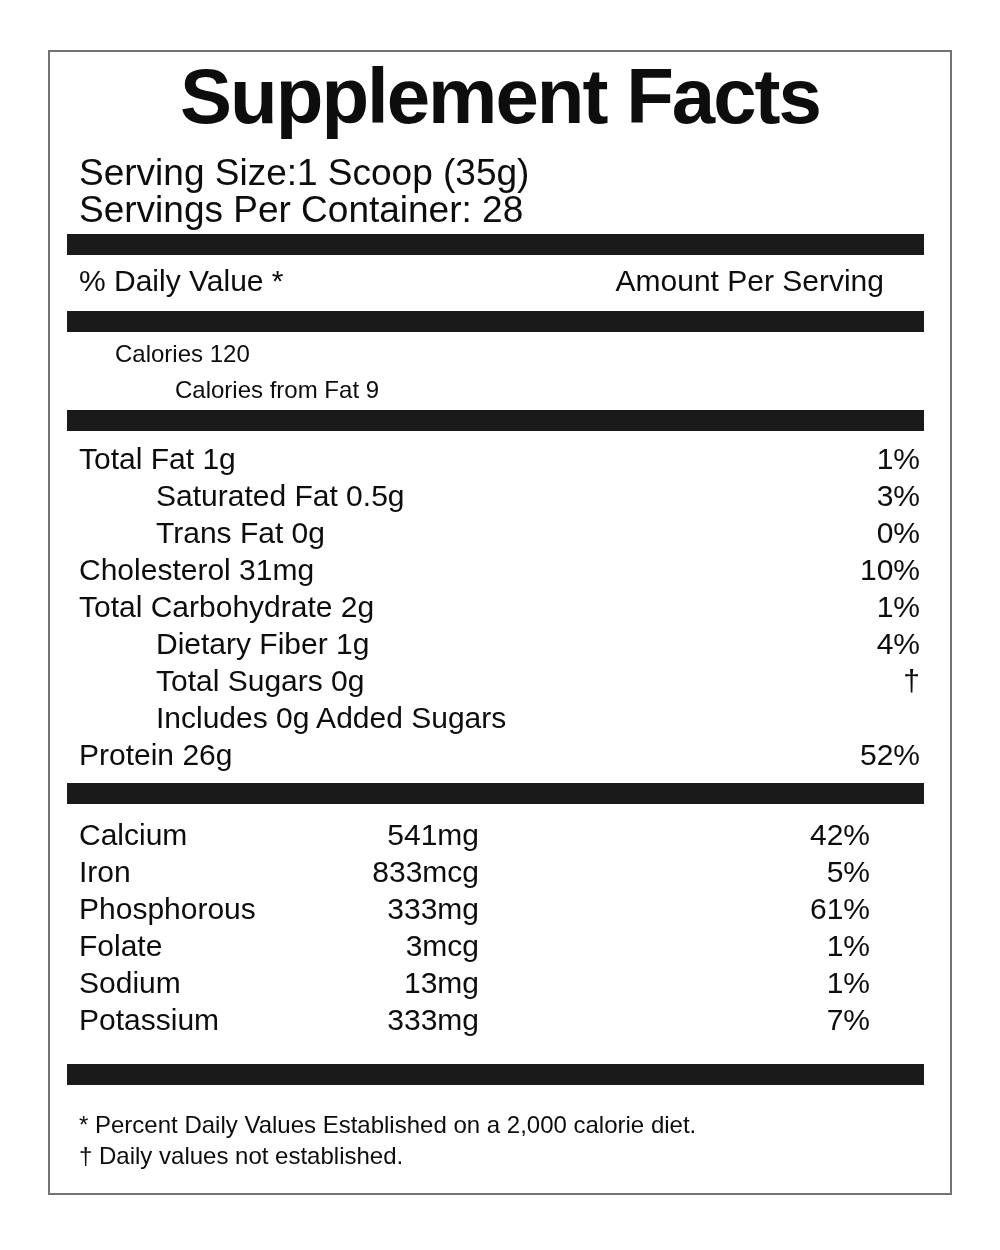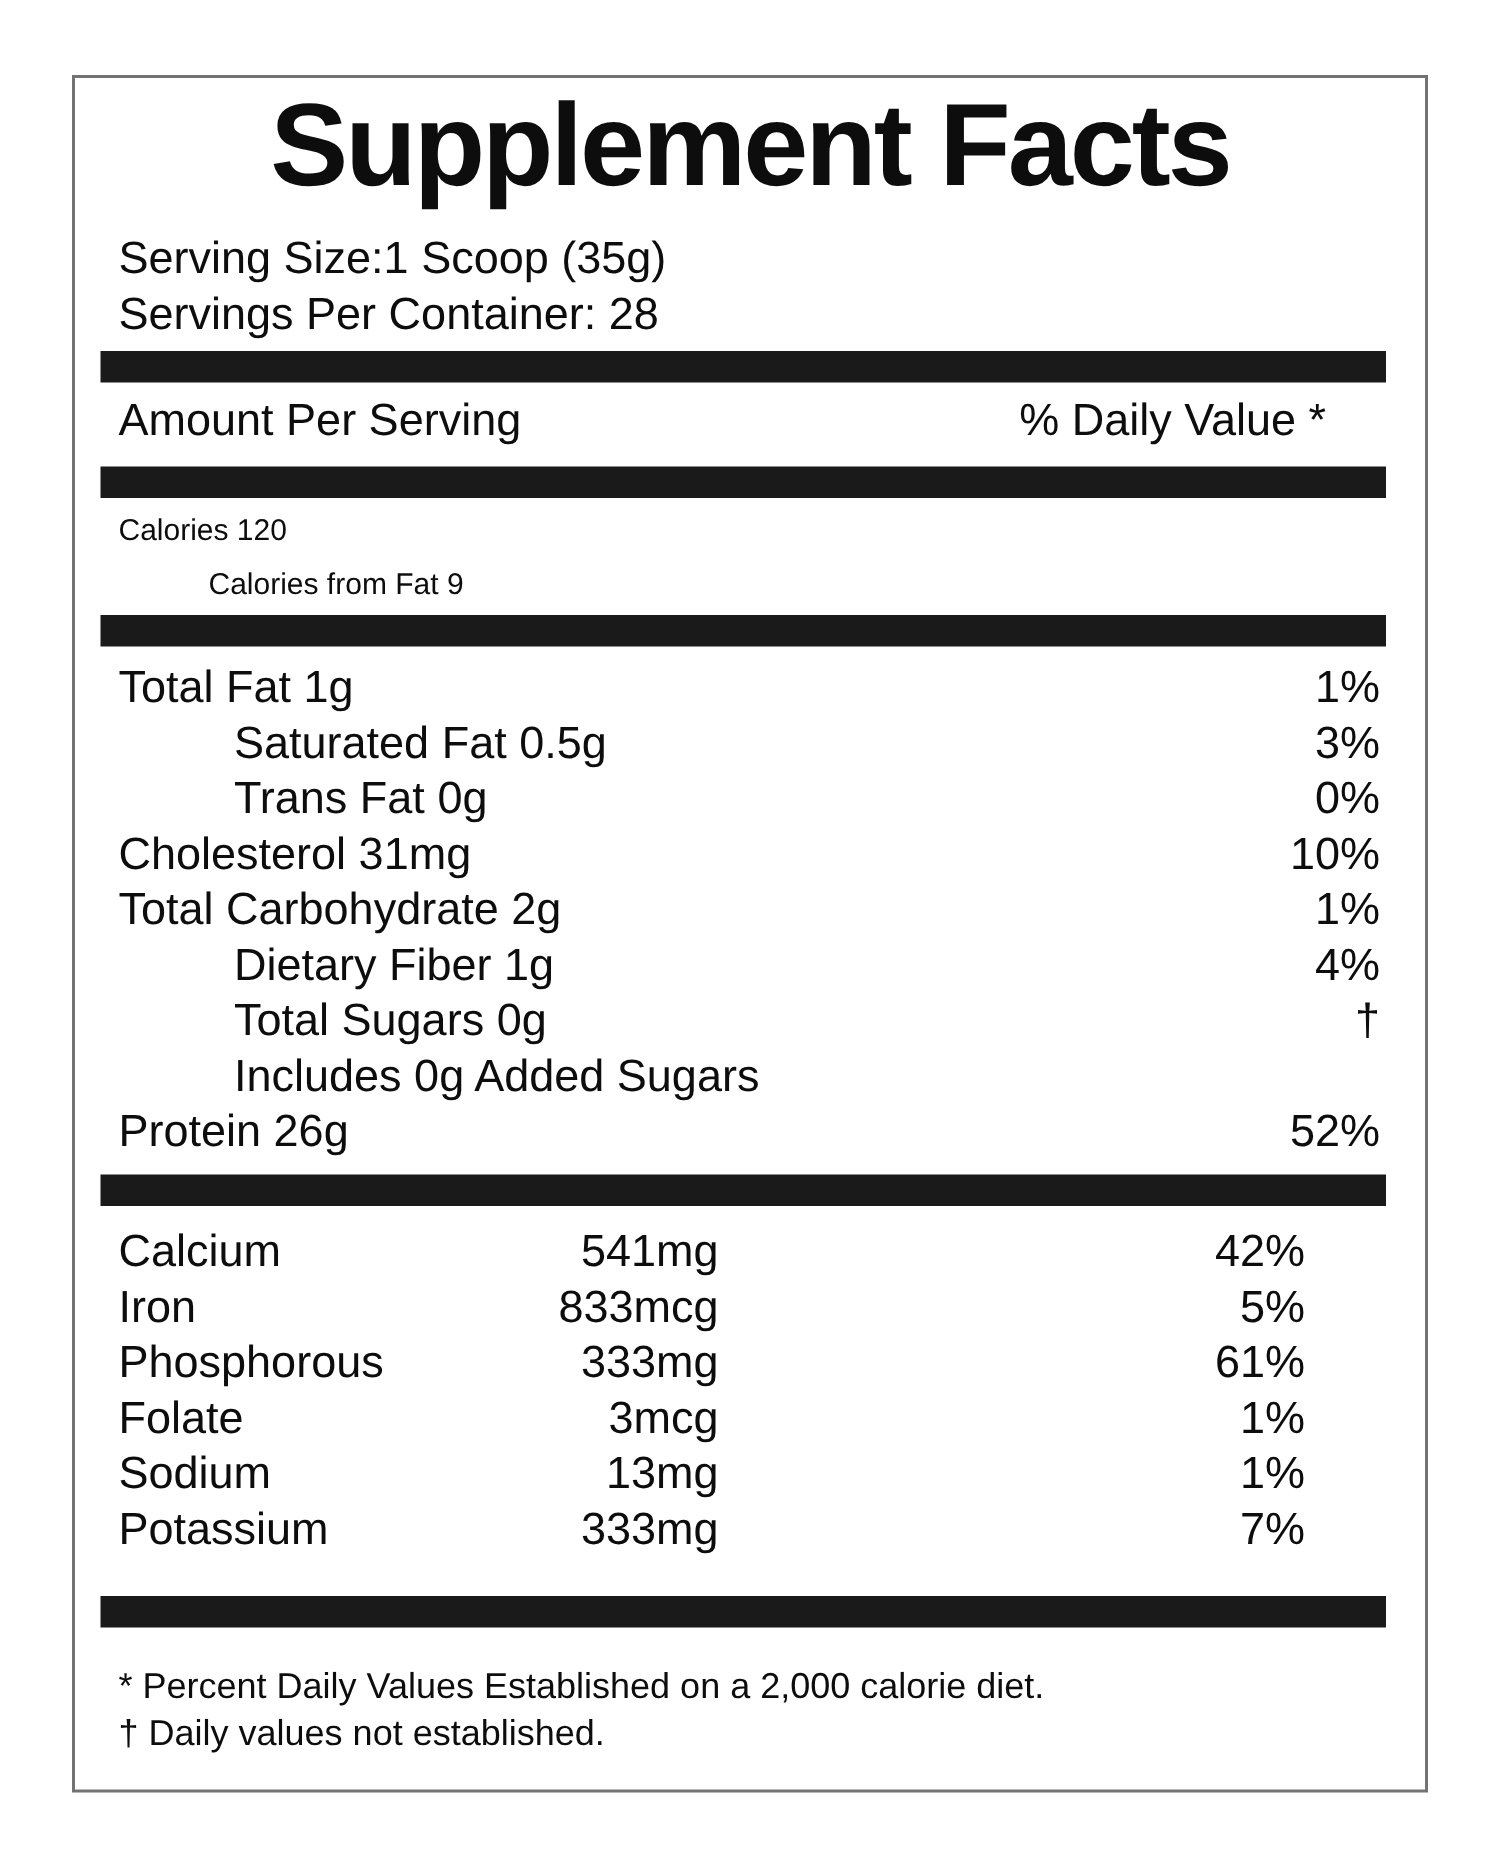--- a/index.html
+++ b/index.html
@@ -23,21 +23,21 @@
     text-align: center;
     font-weight: bold;
     font-size: 78px;
     line-height: 72px;
     letter-spacing: -2px;
     white-space: nowrap;
   }
   .serving-block {
     margin-top: 22px;
     padding-left: 29px;
-    font-size: 30px;
+    font-size: 37px;
     line-height: 37px;
   }
   .bar {
     height: 21px;
     background: #1a1a1a;
     margin-left: 17px;
     margin-right: 26px;
   }
   .bar-1 { margin-top: 6px; }
   .bar-2 { margin-top: 15px; }
@@ -47,22 +47,23 @@
   .hdr-row {
     margin-top: 11px;
     display: flex;
     justify-content: space-between;
     font-size: 30px;
     line-height: 30px;
     padding: 0 66px 0 29px;
   }
   .calories-block {
     margin-top: 4px;
-    font-size: 20px;
+    font-size: 24px;
     line-height: 36px;
+    margin-left: 36px;
   }
   .cal-main { padding-left: 29px; }
   .cal-fat  { padding-left: 89px; }
   .nutrient-rows { margin-top: 9px; }
   .nutrient-row {
     display: flex;
     justify-content: space-between;
     font-size: 30px;
     line-height: 37px;
     padding: 0 30px 0 29px;
@@ -94,22 +95,22 @@
   <div class="title">Supplement Facts</div>
 
   <div class="serving-block">
     <div>Serving Size:1 Scoop (35g)</div>
     <div>Servings Per Container: 28</div>
   </div>
 
   <div class="bar bar-1"></div>
 
   <div class="hdr-row">
+    <span>% Daily Value *</span>
     <span>Amount Per Serving</span>
-    <span>% Daily Value *</span>
   </div>
 
   <div class="bar bar-2"></div>
 
   <div class="calories-block">
     <div class="cal-main">Calories 120</div>
     <div class="cal-fat">Calories from Fat 9</div>
   </div>
 
   <div class="bar bar-3"></div>

